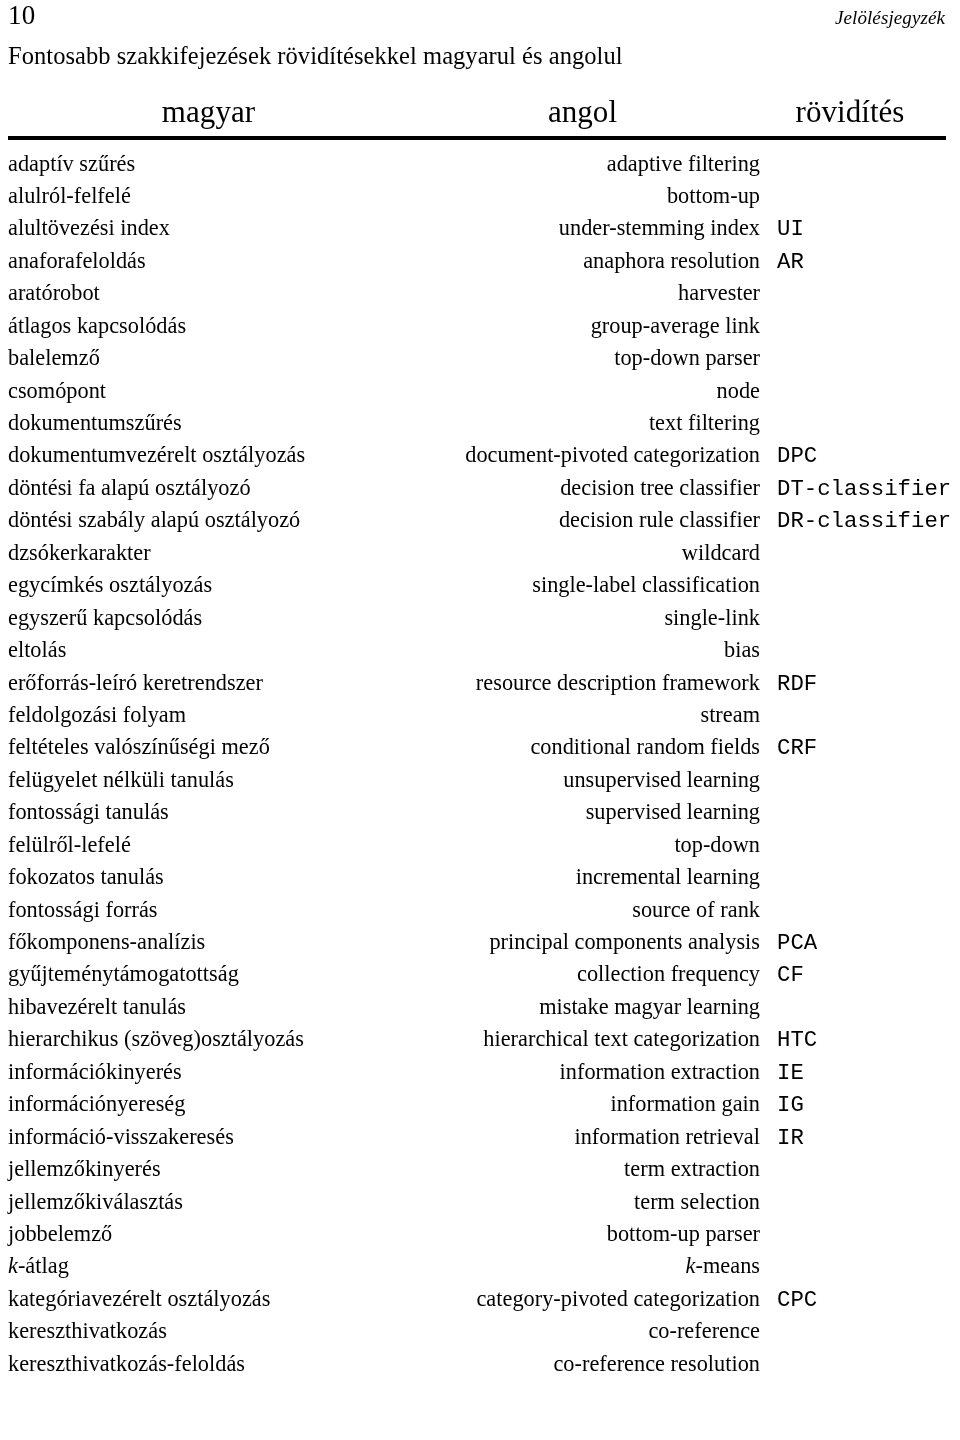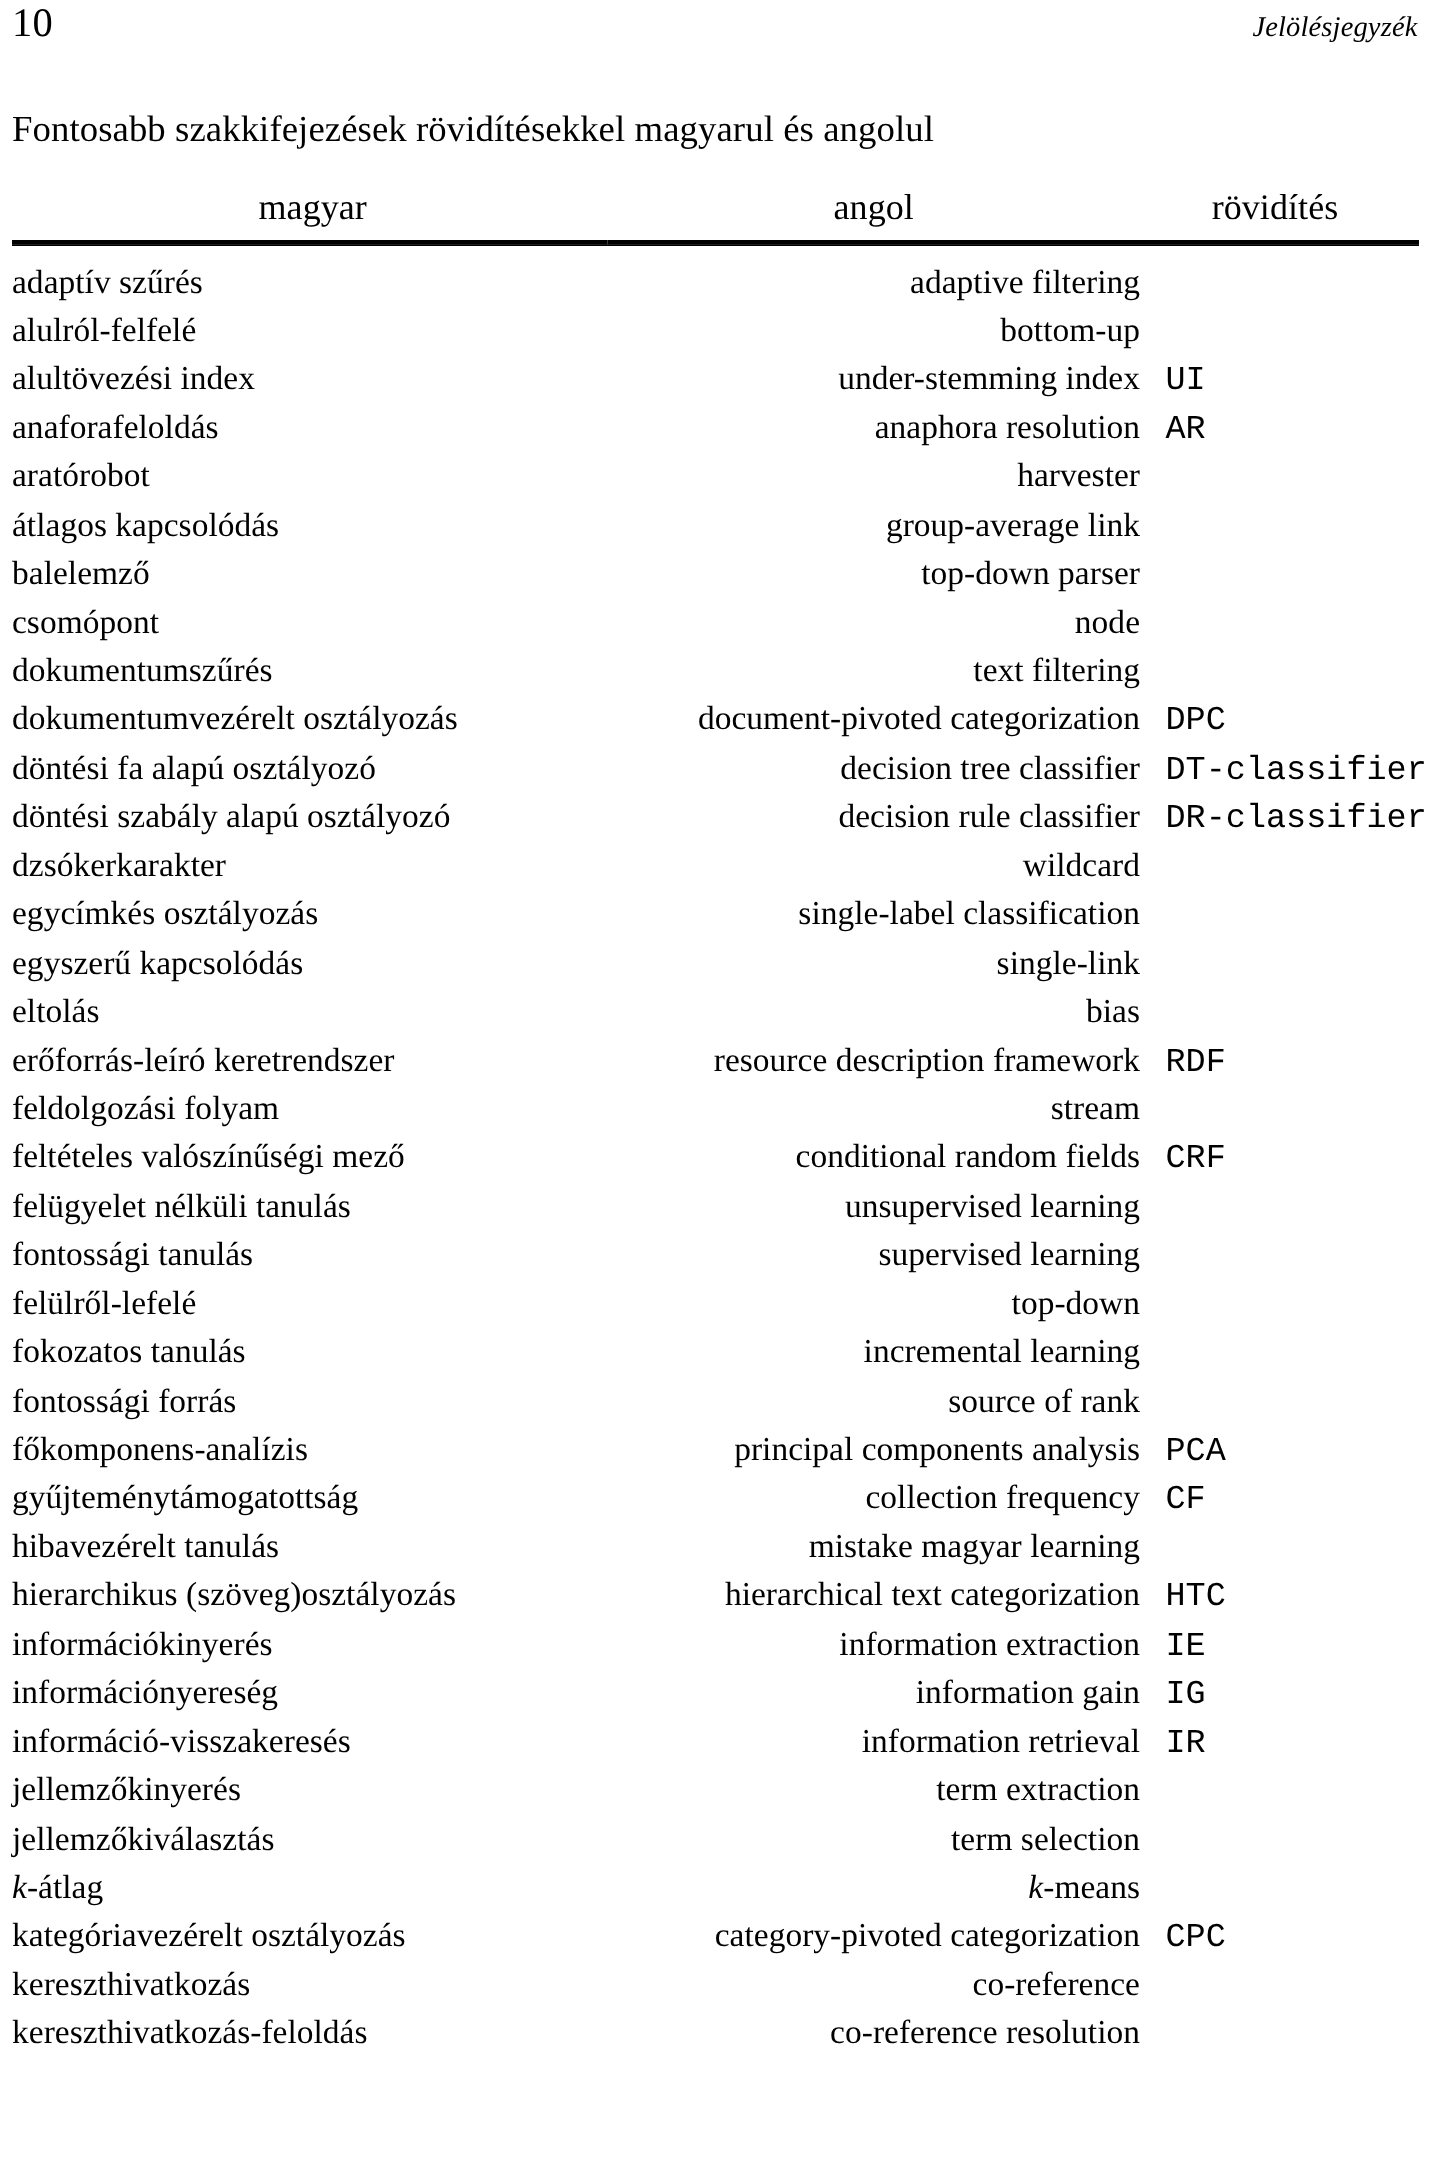--- a/index.html
+++ b/index.html
@@ -44,21 +44,20 @@
     font-style: italic;
     line-height: 1;
     letter-spacing: 0.1px;
     padding-right: 1px;
   }
 
   
   .table-caption {
     font-size: 24.5px;
     line-height: 1;
-    margin-top: 31px;
     letter-spacing: 0.05px;
     white-space: nowrap;
   }
 
   
   .glossary {
     margin-top: 20px;
     width: 938px;
     border-collapse: collapse;
     table-layout: fixed;
@@ -73,21 +72,21 @@
     border-bottom: 3.2px solid #000;
   }
   .rule-mid td {
     padding: 0;
     height: 0;
     border-bottom: 1.6px solid #000;
   }
 
   .glossary thead th {
     font-weight: normal;
-    font-size: 24px;
+    font-size: 31px;
     text-align: center;
     padding: 7px 0 9px 0;
     line-height: 1;
     letter-spacing: 0.05px;
   }
   .glossary thead th.h-hu  { padding-left: 4px; }
   .glossary thead th.h-abb { padding-right: 6px; }
 
   .glossary tbody.entries tr td {
     font-size: 22.3px;
@@ -301,20 +300,25 @@
           <td class="cell-hu">jellemzőkinyerés</td>
           <td class="cell-en">term extraction</td>
           <td class="cell-abb"></td>
         </tr>
         <tr>
           <td class="cell-hu">jellemzőkiválasztás</td>
           <td class="cell-en">term selection</td>
           <td class="cell-abb"></td>
         </tr>
         <tr>
+          <td class="cell-hu">jobbelemző</td>
+          <td class="cell-en">bottom-up parser</td>
+          <td class="cell-abb"></td>
+        </tr>
+        <tr>
           <td class="cell-hu"><span class="ital">k</span>-átlag</td>
           <td class="cell-en"><span class="ital">k</span>-means</td>
           <td class="cell-abb"></td>
         </tr>
         <tr>
           <td class="cell-hu">kategóriavezérelt osztályozás</td>
           <td class="cell-en">category-pivoted categorization</td>
           <td class="cell-abb">CPC</td>
         </tr>
         <tr>

